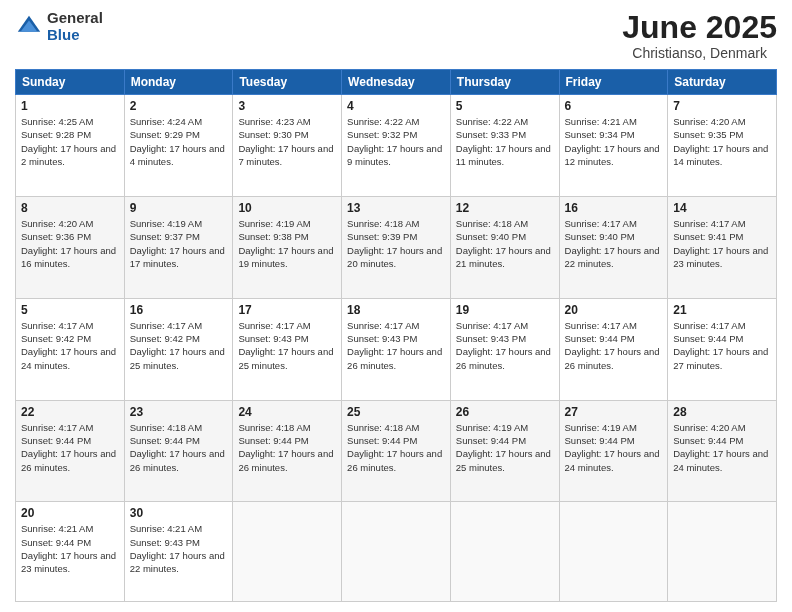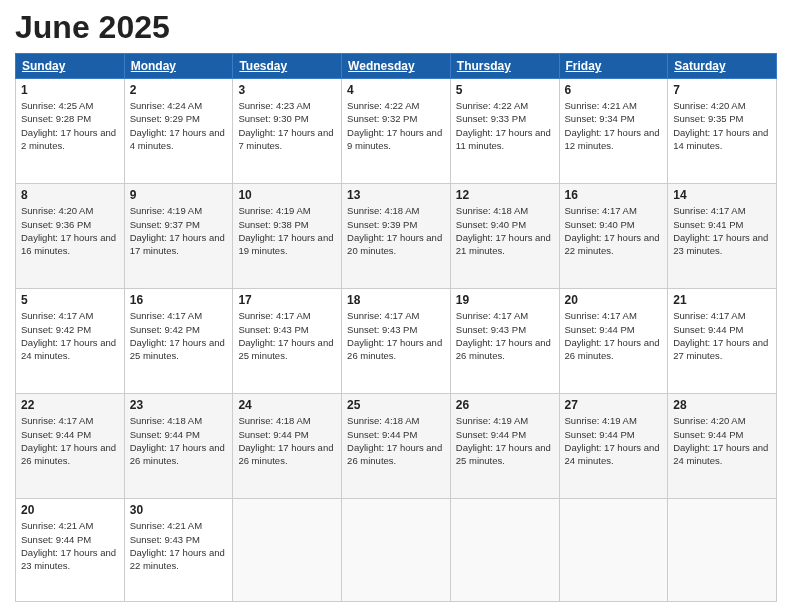--- a/index.html
+++ b/index.html
@@ -69,21 +69,20 @@
       table-layout: fixed;
     }
     .calendar th {
       background: #1a5fa8;
       color: #fff;
       text-align: left;
       padding: 5px 6px;
       font-size: 12px;
       font-weight: bold;
       border: 1px solid #3a7ac8;
-      text-decoration: underline;
     }
     .calendar td {
       vertical-align: top;
       padding: 4px 5px;
       border: 1px solid #ccc;
       background: #fff;
       height: 80px;
     }
     .calendar tr:nth-child(even) td {
       background: #f5f5f5;
@@ -105,22 +104,33 @@
     }
     .last-row td {
       height: 70px;
     }
   </style>
 </head>
 <body>
 
 <div class="page">
   <div class="header">
+    <div class="logo">
+      <svg class="logo-icon" viewBox="0 0 30 30" xmlns="http://www.w3.org/2000/svg">
+        <polygon points="15,3 27,20 3,20" fill="#1a5fa8"></polygon>
+        <polygon points="15,8 24,20 6,20" fill="#4a90d9"></polygon>
+      </svg>
+      <div class="logo-text">
+        <span class="logo-general">General</span>
+        <span class="logo-blue">Blue</span>
+      </div>
+    </div>
     <div class="title-block">
       <div class="title-month">June 2025</div>
+      <div class="title-location">Christianso, Denmark</div>
     </div>
   </div>
 
   <table class="calendar">
     <thead>
       <tr>
         <th>Sunday</th>
         <th>Monday</th>
         <th>Tuesday</th>
         <th>Wednesday</th>

